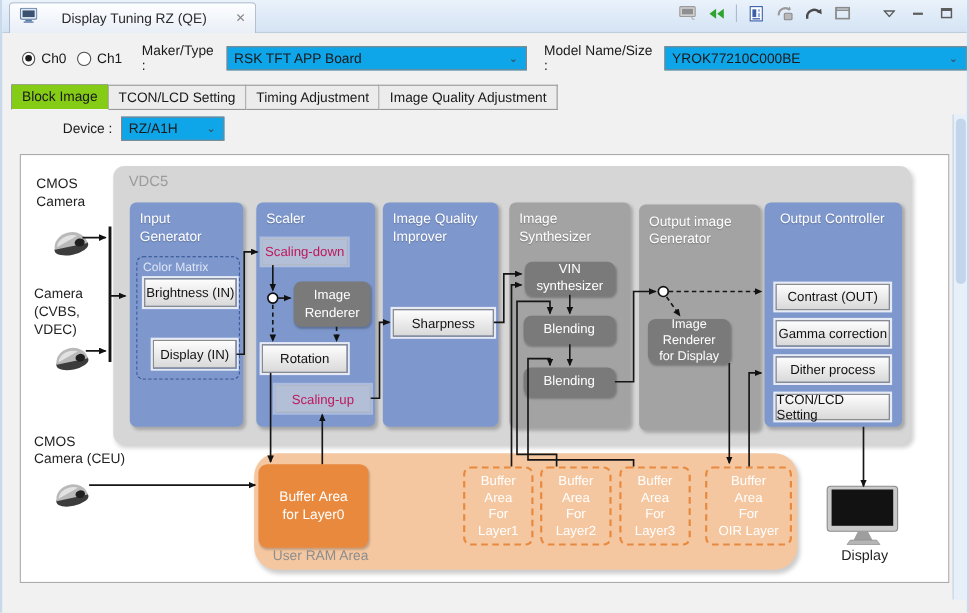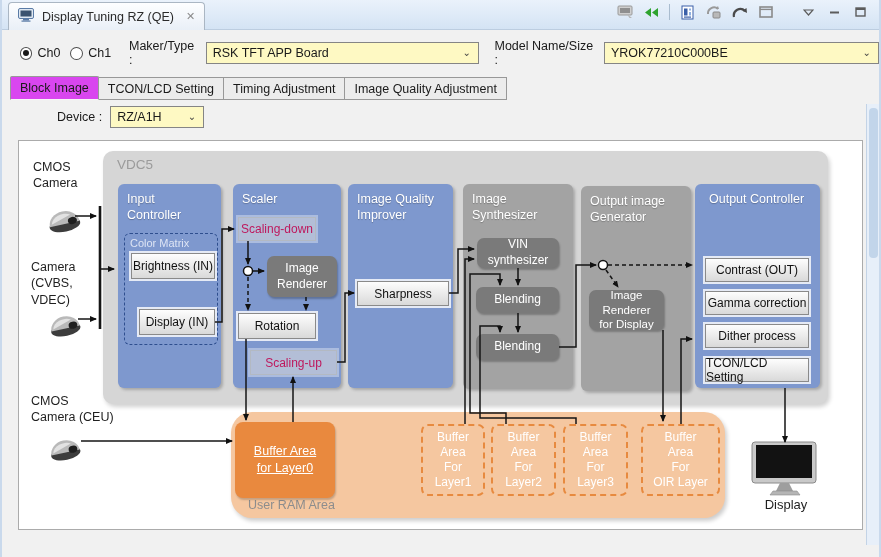--- a/index.html
+++ b/index.html
@@ -2,44 +2,44 @@
 <html><head>
 <meta charset="utf-8">
 <style>
   html,body{margin:0;padding:0;background:#e8e8e8;}
   *{box-sizing:border-box;font-family:"Liberation Sans",sans-serif;}
   #win{position:relative;width:881px;height:557px;background:#f1f1f1;overflow:hidden;
        border-left:2px solid #c9d9ec;border-right:2px solid #c9d9ec;}
   
   #tabbar{position:absolute;left:0;top:0;width:100%;height:30px;
           background:linear-gradient(#eaf2fb,#d4e3f4);border-bottom:1px solid #bccde0;}
-  #viewtab{position:absolute;left:6px;top:2px;height:28px;padding:0 9px;display:flex;align-items:center;gap:8px;
+  #viewtab{position:absolute;left:6px;top:2px;height:28px;padding:0 9px;display:flex;align-items:center;gap:22px;
            background:linear-gradient(#fdfeff,#e9eff7);border:1px solid #aab6c3;border-bottom:none;
            border-radius:4px 4px 0 0;}
   #viewtab .ttl{font-size:12.5px;color:#2a2a2a;}
   #viewtab .cls{font-size:11px;color:#8b8b8b;margin-left:4px;cursor:pointer;}
   #tb{position:absolute;right:10px;top:4px;display:flex;align-items:center;gap:9px;}
   #tb .ico{width:17px;height:15px;display:flex;align-items:center;justify-content:center;}
   #tb .sep{width:1px;height:16px;background:#a9bccf;}
   #tb .gap{width:8px;}
   
   #row2{position:absolute;left:0;top:31px;width:100%;height:44px;display:flex;align-items:center;}
   .radio{width:13px;height:13px;border:1px solid #4f4f4f;border-radius:50%;background:#fff;position:relative;display:inline-block;}
   .radio.checked::after{content:"";position:absolute;left:2.5px;top:2.5px;width:6px;height:6px;border-radius:50%;background:#1a1a1a;}
   .rlbl{font-size:12.5px;color:#1a1a1a;margin:0 10px 0 5px;}
   .flbl{font-size:12.5px;color:#1a1a1a;}
-  .combo{height:22px;background:#fef9c3;border:1px solid #858585;display:flex;align-items:center;
+  .combo{height:22px;background:#0ea5e9;border:1px solid #858585;display:flex;align-items:center;
          padding:0 6px;font-size:12.5px;color:#1a1a1a;position:relative;}
   .combo .chev{position:absolute;right:7px;top:4px;color:#444;font-size:10px;}
   
   #tabs{position:absolute;left:0;top:76px;width:100%;height:24px;display:flex;align-items:flex-end;padding-left:8px;}
   .tab{height:23px;padding:0 9px;font-size:12.5px;color:#1a1a1a;display:flex;align-items:center;
        border:1px solid #989898;border-left:none;background:#ececec;}
   .tab:first-child{border-left:1px solid #989898;}
-  .tab.active{background:#d946ef;height:24px;border-bottom:1px solid #f6f6f6;border-radius:2px 2px 0 0;}
+  .tab.active{background:#84cc16;height:24px;border-bottom:1px solid #f6f6f6;border-radius:2px 2px 0 0;}
   
   #devrow{position:absolute;left:25px;top:106px;display:flex;align-items:center;gap:8px;margin-left:30px;}
   
   #canvas{position:absolute;left:16px;top:140px;width:845px;height:390px;background:#fff;border:1px solid #ababab;}
   #vdc5{position:absolute;left:84px;top:10px;width:725px;height:253px;background:#d6d6d6;border-radius:10px;
         box-shadow:2px 3px 4px rgba(0,0,0,.18);}
   #vdc5 .lbl{position:absolute;left:14px;top:6px;font-size:13.5px;color:#9b9b9b;}
   .col{position:absolute;border-radius:6px;box-shadow:2px 2px 3px rgba(0,0,0,.22);}
   .col.blue{background:#7e98ce;}
   .col.gray{background:#a3a3a3;}
@@ -53,21 +53,21 @@
        display:flex;align-items:center;justify-content:center;text-align:center;white-space:pre-line;
        box-shadow:1px 2px 2px rgba(0,0,0,.25);}
   #colormatrix{position:absolute;left:105px;top:92px;width:94px;height:112px;border:1px dashed #2e4e8e;border-radius:6px;}
   #colormatrix .glbl{position:absolute;left:5px;top:3px;font-size:11px;color:#dde4f4;}
   
   #ram{position:absolute;left:212px;top:271px;width:494px;height:106px;background:#f5c7a0;border-radius:21px;
        box-shadow:2px 3px 4px rgba(0,0,0,.2);}
   #ram .rlab{position:absolute;left:17px;bottom:6px;font-size:12.5px;color:#8d8d8d;}
   #layer0{position:absolute;left:216px;top:281px;width:100px;height:76px;background:#e9893e;border-radius:8px;
        color:#fff;font-size:12.5px;line-height:1.35;display:flex;align-items:center;justify-content:center;
-       text-align:center;white-space:pre-line;box-shadow:1px 2px 2px rgba(0,0,0,.2);text-decoration:underline;}
+       text-align:center;white-space:pre-line;box-shadow:1px 2px 2px rgba(0,0,0,.2);}
   .dbuf{position:absolute;top:283px;height:72px;border:2px dashed #e78a3f;border-radius:7px;color:#fff;
        font-size:12px;line-height:1.25;display:flex;align-items:center;justify-content:center;text-align:center;white-space:pre-line;}
   .camlbl{position:absolute;font-size:12.5px;color:#1f1f1f;line-height:1.3;white-space:pre-line;}
   .camico{position:absolute;}
   #displbl{position:absolute;left:722px;top:356px;width:90px;text-align:center;font-size:13px;color:#1f1f1f;}
   #wires{position:absolute;left:0;top:0;pointer-events:none;}
   
   #vsb{position:absolute;right:0;top:104px;width:13px;height:441px;background:#e7eff9;border-left:1px solid #c3d3e6;}
   #vsb .thumb{position:absolute;left:2px;top:4px;width:9px;height:150px;background:#c2d5ea;border-radius:4px;}
 </style>
@@ -228,21 +228,21 @@
             <ellipse cx="24" cy="32" rx="17" ry="7.5" fill="#3c3c3c"></ellipse>
             <path d="M7.5,31 a16.5,14 0 0 1 33,0 z" fill="#b9b9b9"></path>
             <path d="M10,29 a14,11 0 0 1 22,-7 z" fill="#e2e2e2"></path>
             <ellipse cx="33" cy="29" rx="5" ry="4" fill="#1f1f1f"></ellipse>
           </g>
         </svg>
     </div>
 
     <div class="col blue" style="left:99px;top:43px;width:103px;height:204px">
       <span class="title">Input
-Controller</span>
+Generator</span>
     </div>
     <div id="colormatrix">
       <span class="glbl">Color Matrix</span>
     </div>
     <div class="btn" style="left:112px;top:112px;width:84px;height:26px">Brightness (IN)</div>
     <div class="btn" style="left:120px;top:168px;width:76px;height:26px">Display (IN)</div>
 
     <div class="col blue" style="left:214px;top:43px;width:108px;height:204px">
       <span class="title">Scaler</span>
     </div>

